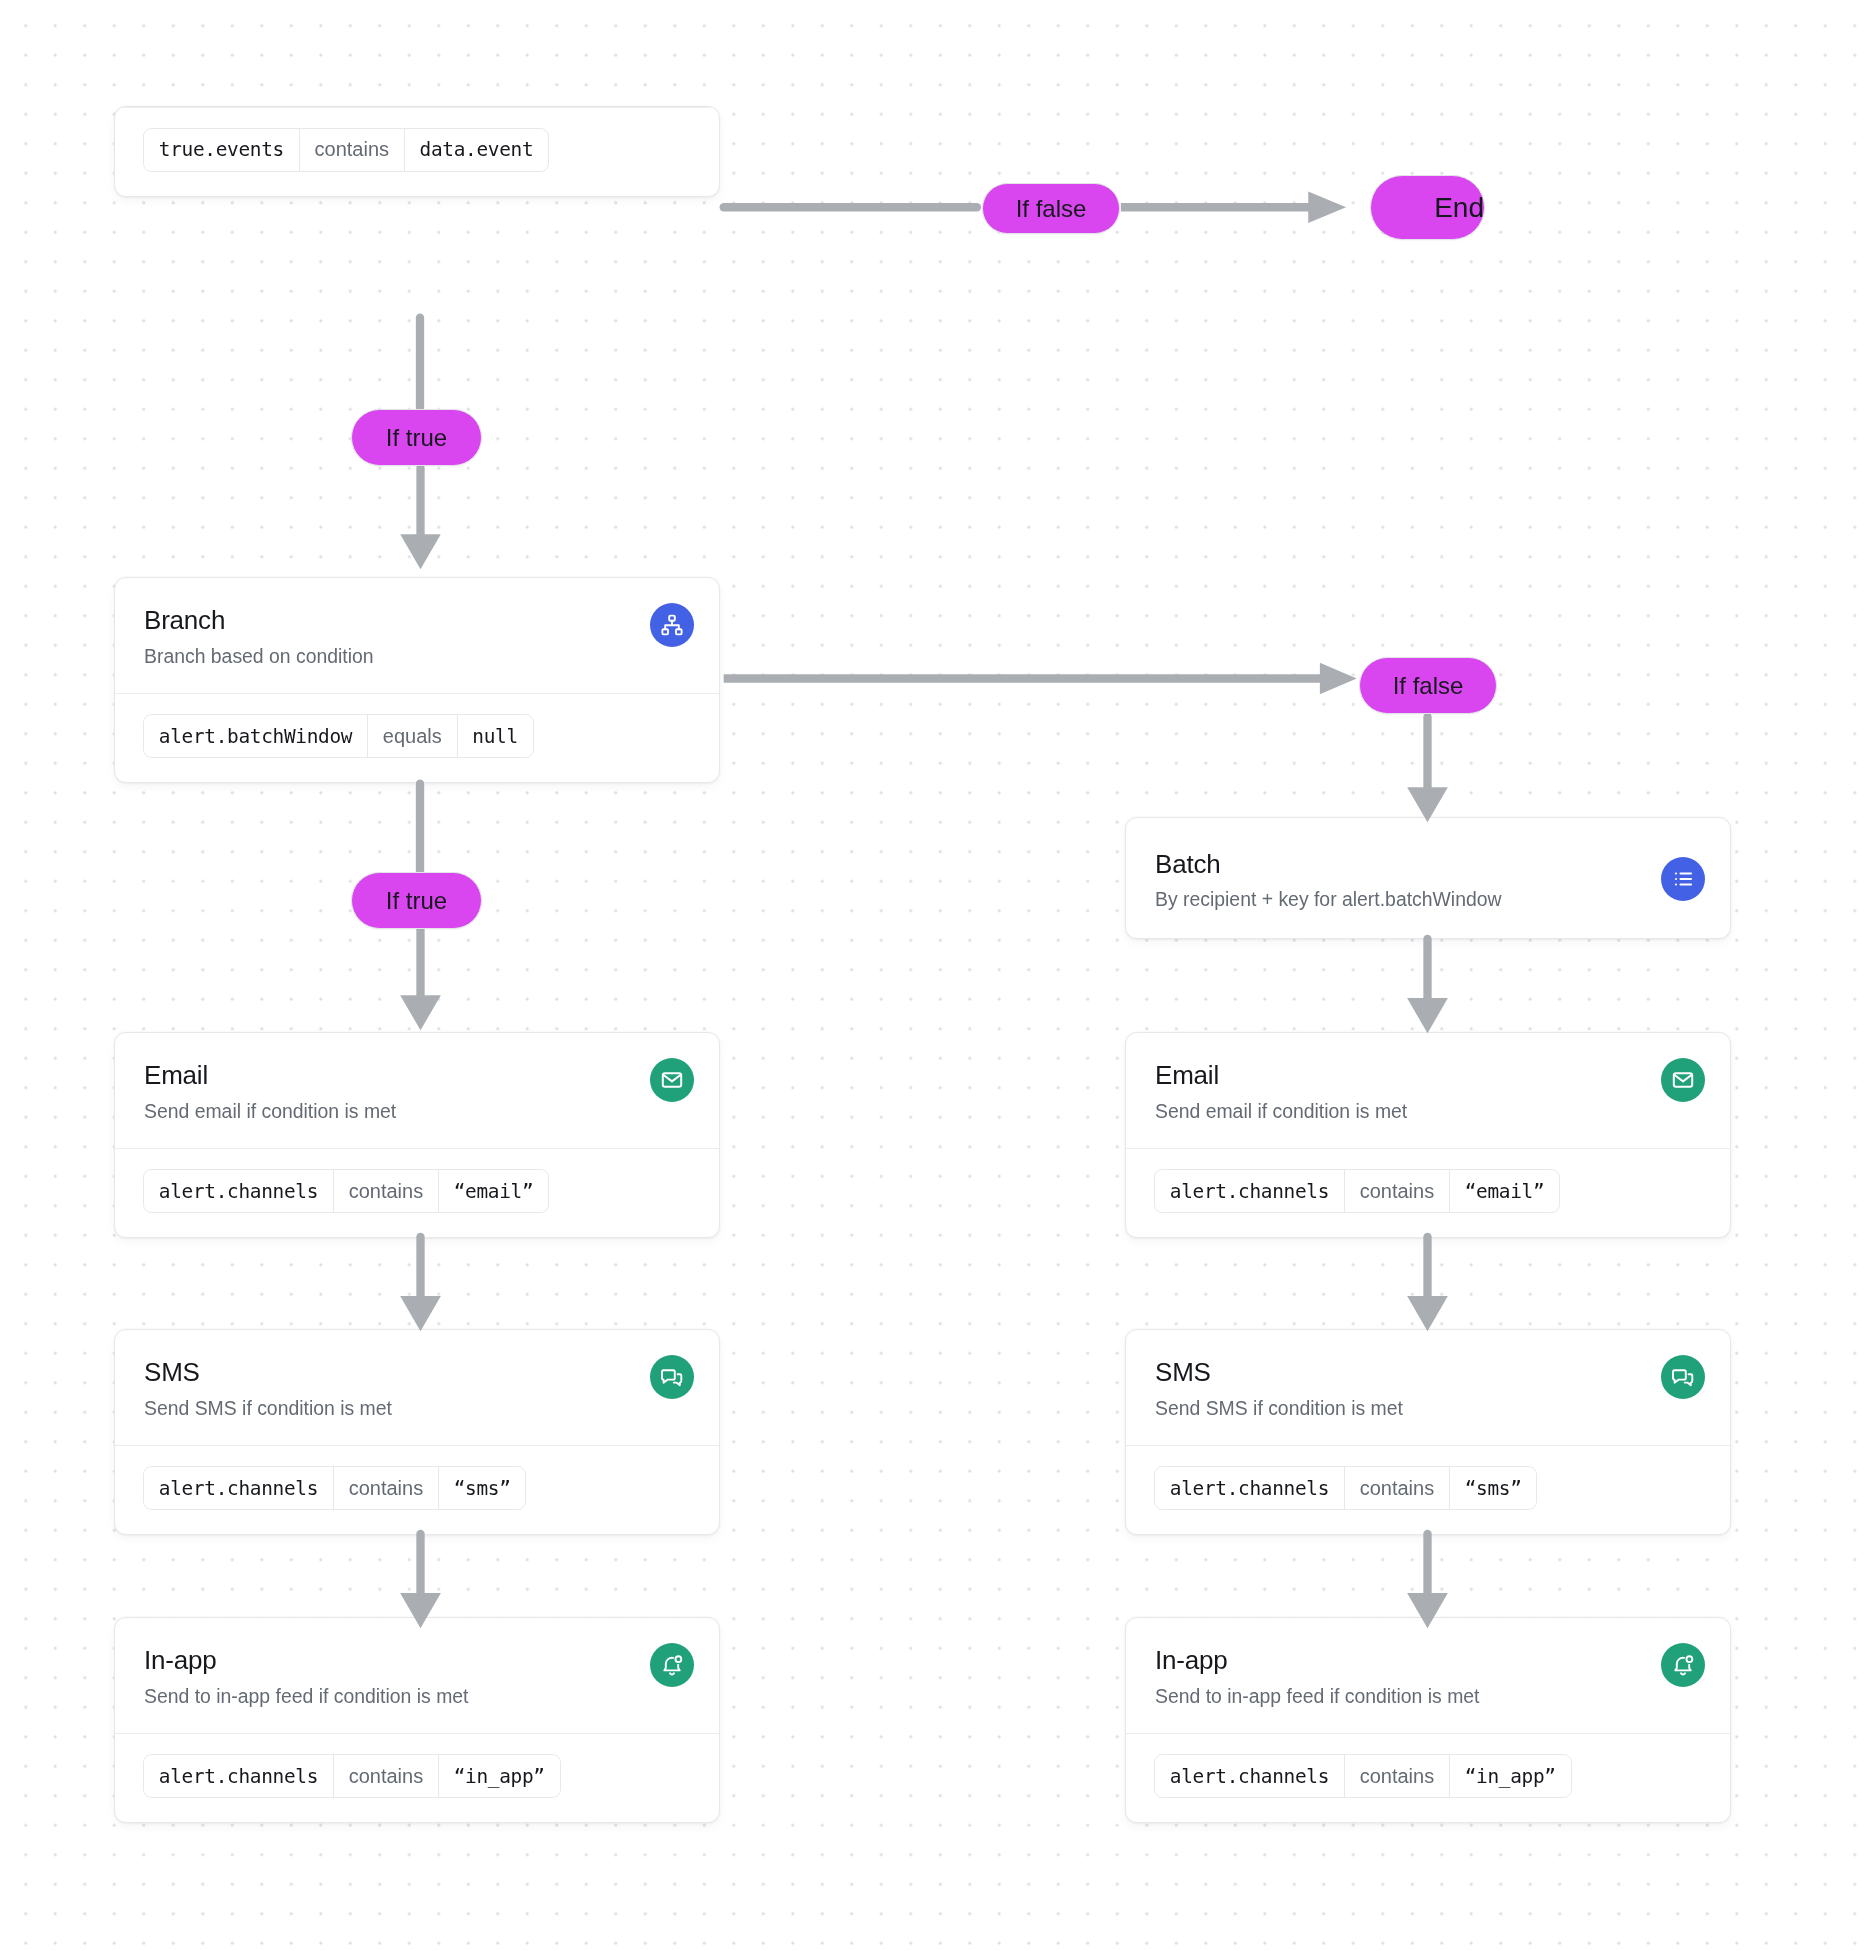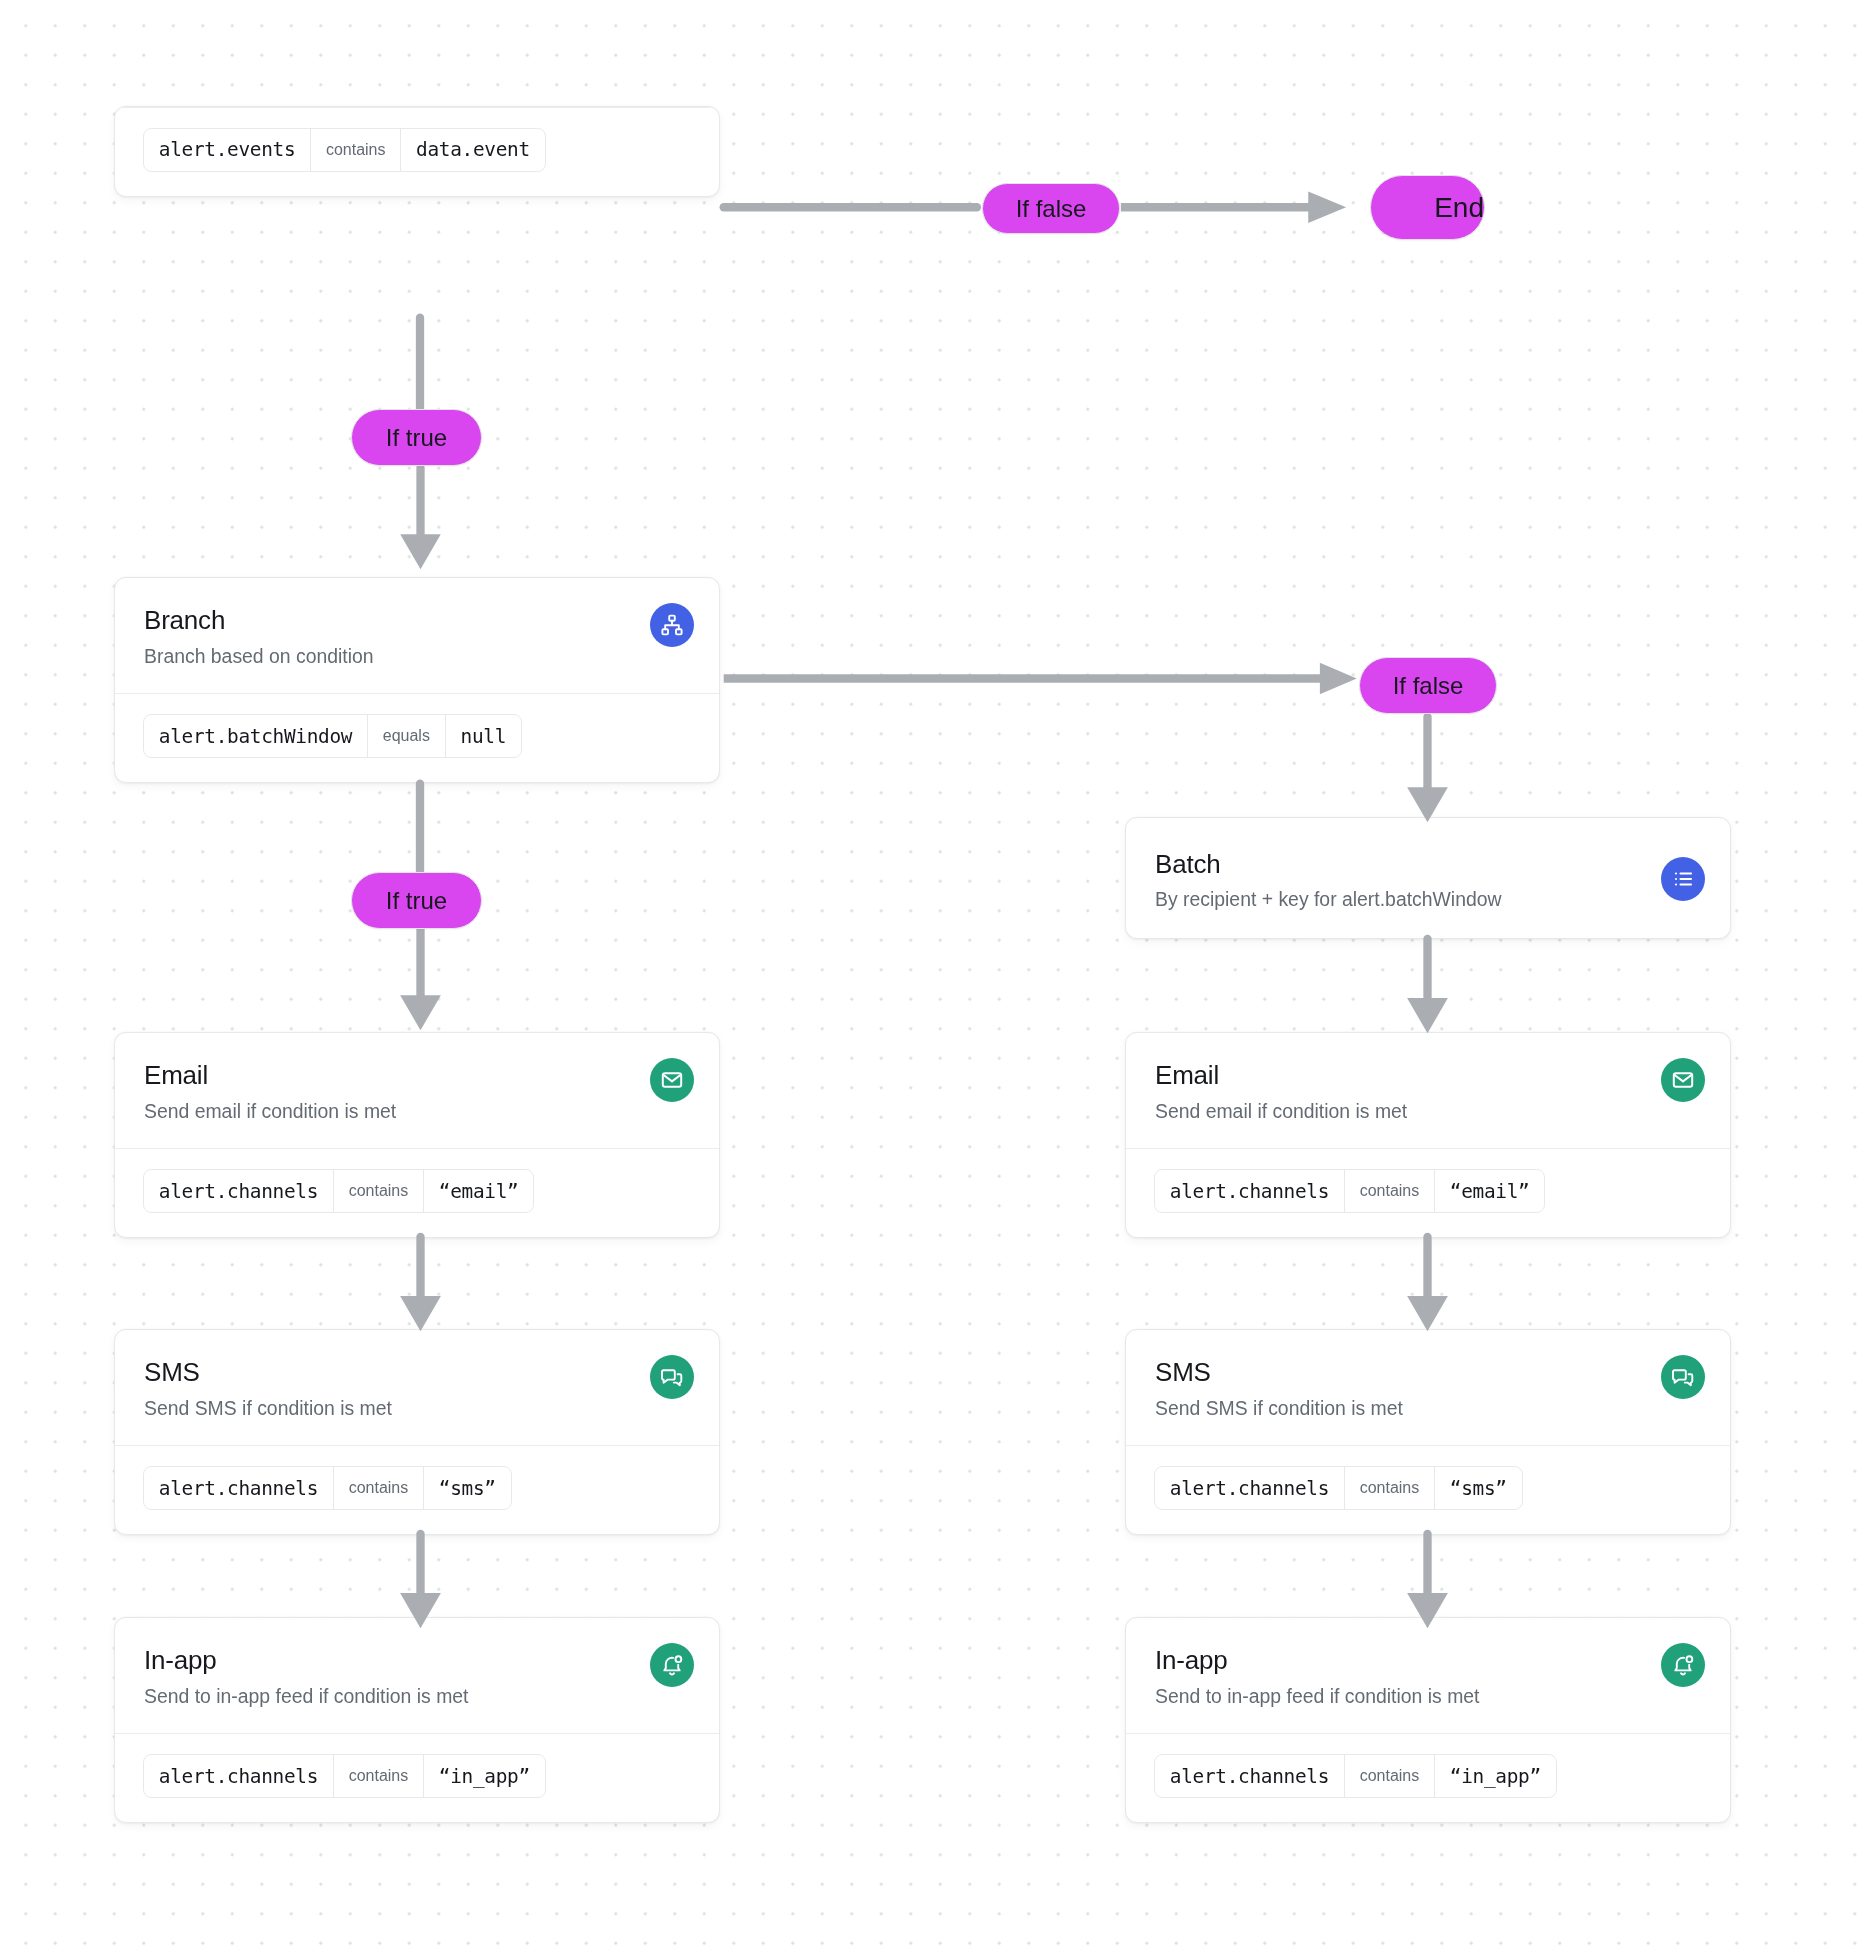--- a/index.html
+++ b/index.html
@@ -85,21 +85,21 @@
   }
   .cond-field, .cond-value {
     font-family: "DejaVu Sans Mono", monospace;
     color: #16181d;
     font-size: 19.4px;
     letter-spacing: -0.3px;
   }
   .cond-op {
     font-family: "Liberation Sans", sans-serif;
     color: #646a73;
-    font-size: 16px;
+    font-size: 20px;
     border-left: 0.9px solid #e7e8ea;
     border-right: 0.9px solid #e7e8ea;
   }
 
   
   .pill {
     position: absolute;
     display: flex;
     align-items: center;
     justify-content: center;
@@ -226,21 +226,21 @@
   </div>
 
   <div class="pill" style="left:351px; top:872px; width:131px; height:57px;">
     <span>If true</span>
   </div>
 
   <div class="node-card" style="left:114px; top:106px; width:606px;">
     <div class="card-divider"></div>
     <div class="card-body">
       <div class="condition">
-        <span class="cond-cell cond-field">alert.events</span>
+        <span class="cond-cell cond-field">true.events</span>
         <span class="cond-cell cond-op">contains</span>
         <span class="cond-cell cond-value">data.event</span>
       </div>
     </div>
   </div>
 
   <div class="node-card" style="left:114px; top:577px; width:606px;">
     <div class="card-header">
       <div class="card-title">Branch</div>
       <div class="card-subtitle">Branch based on condition</div>

